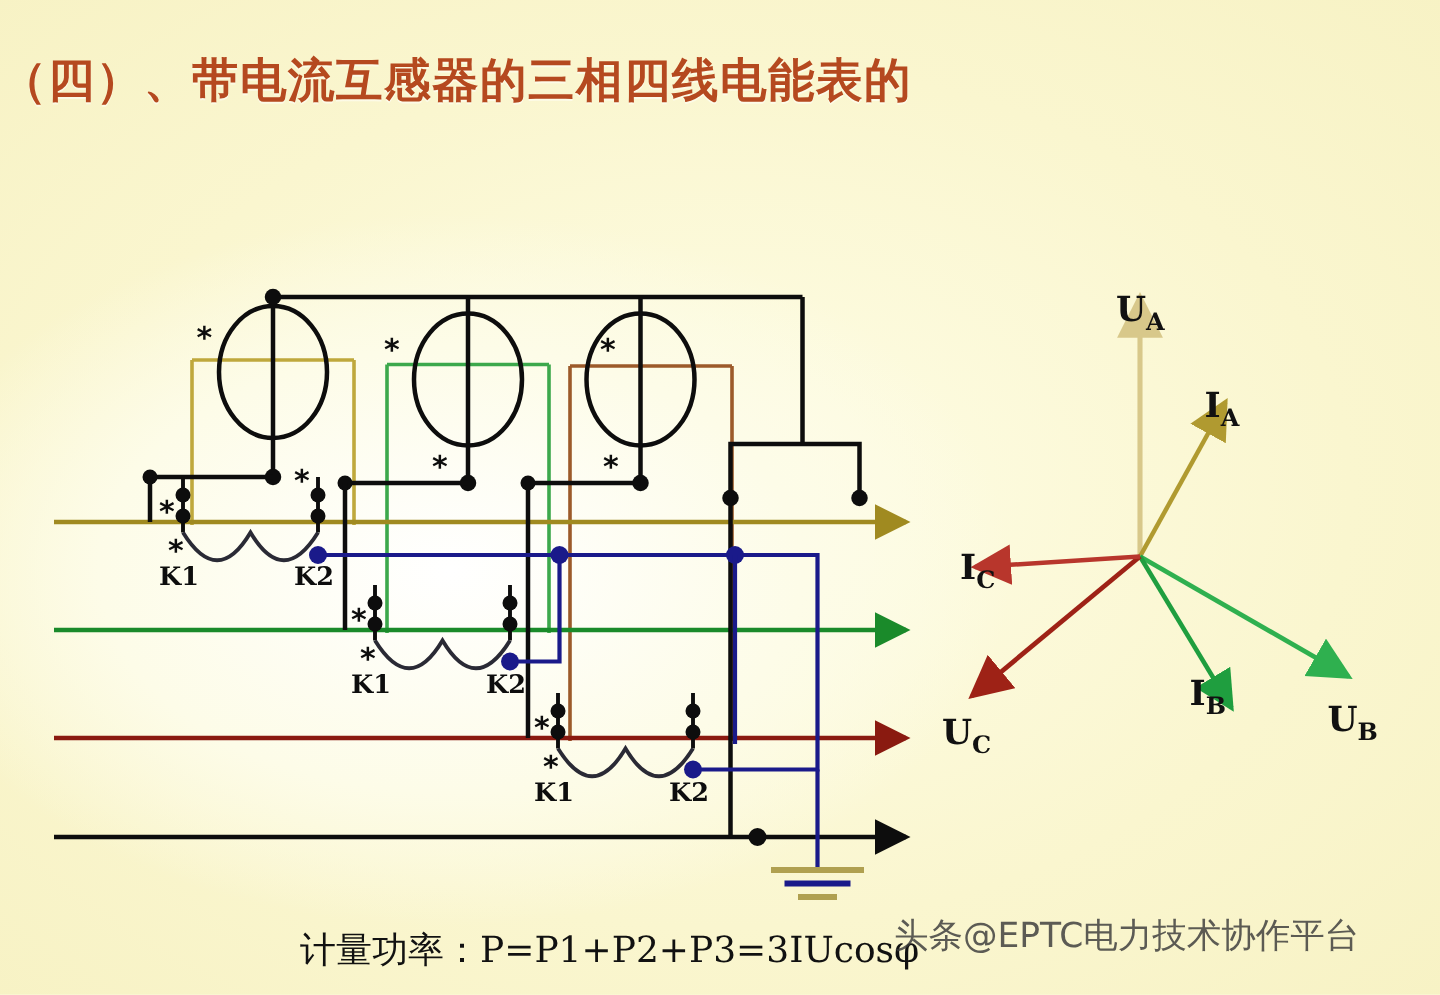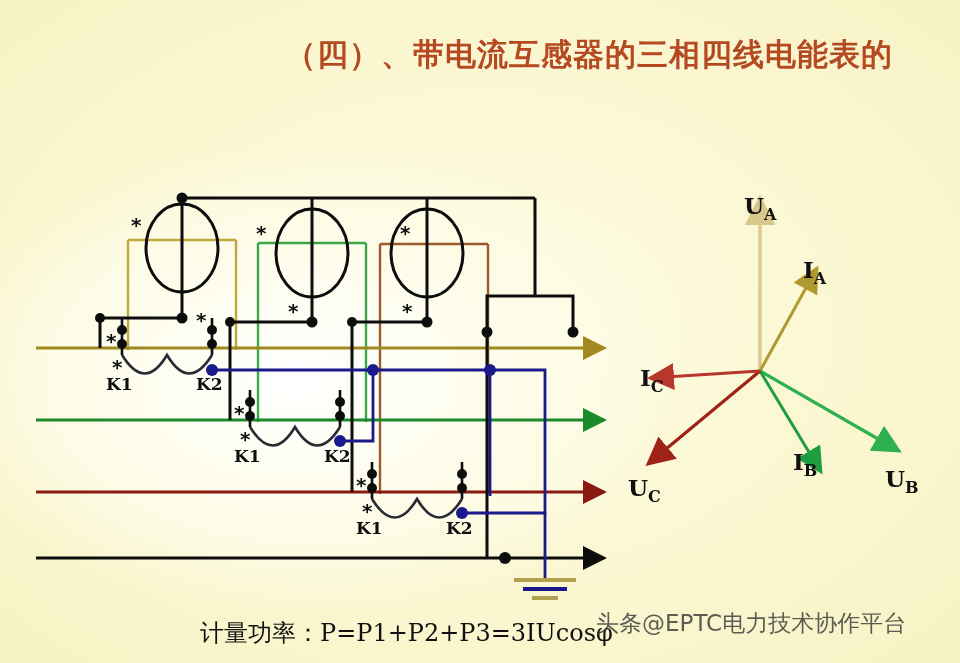--- a/index.html
+++ b/index.html
@@ -11,29 +11,28 @@
   }
   #page{
     position:absolute;left:0;top:0;width:960px;height:663px;
     background:
       radial-gradient(ellipse 520px 330px at 300px 380px, #ffffff 0%, #fdfce8 45%, rgba(253,252,232,0) 72%),
       radial-gradient(ellipse 700px 480px at 480px 330px, #fefde6 0%, #faf6cf 60%, #f7f2c4 100%),
       linear-gradient(180deg,#fdfbe0 0%,#f9f5c8 100%);
   }
   .title{
     position:absolute;left:0;top:32px;width:848px;
-    text-align:right;
+    text-align:left;
     color:#b5491f;
     font-size:31px;
     font-weight:700;
     line-height:1.42;
     letter-spacing:1px;
     font-family:"DejaVu Serif","Liberation Serif",serif;
     text-shadow:0 1px 0 rgba(255,255,255,.5);
-    margin-left:45px;
   }
   .title .l2{display:block;}
   .formula{
     position:absolute;left:200px;top:617px;
     font-size:24px;font-weight:400;color:#111;
     font-family:"DejaVu Serif","Liberation Serif",serif;
     white-space:nowrap;letter-spacing:0px;
   }
   .watermark{
     position:absolute;left:596px;top:608px;

